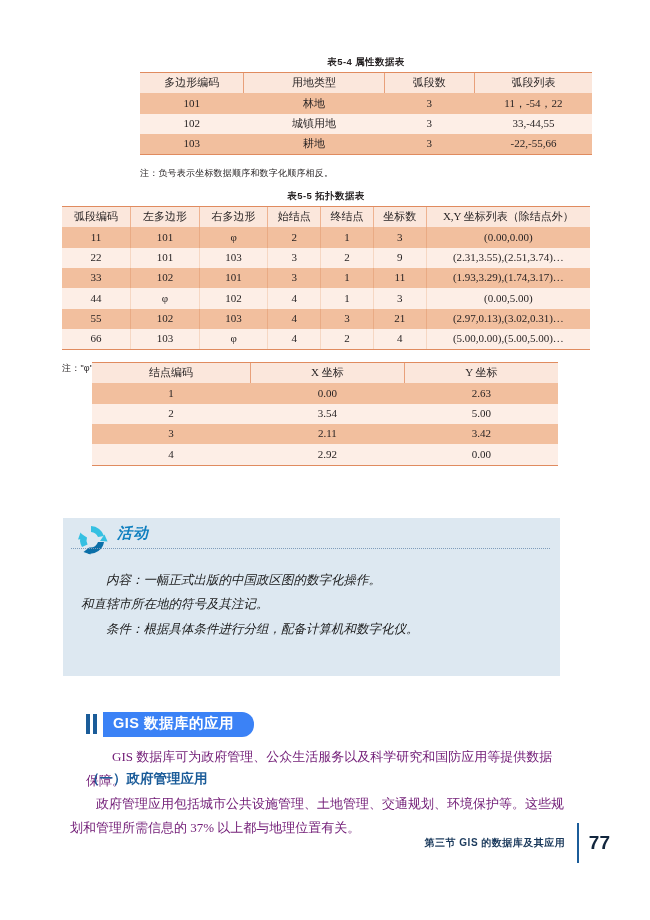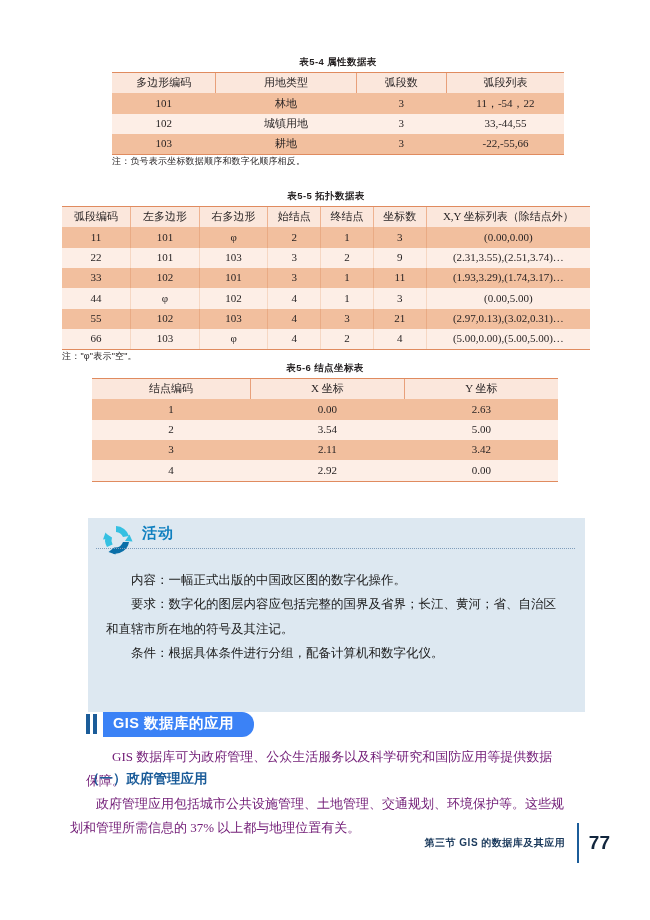--- a/index.html
+++ b/index.html
@@ -70,21 +70,21 @@
   table.data tbody tr.even td {
     background: #fdeee6;
     border-left-color: #fdeee6;
   }
   table.data tbody tr:last-child td {
     border-bottom: 1px solid #e08b5f;
   }
   .table-note {
     font-size: 9px;
     color: #231f20;
-    margin-top: 0;
+    margin-top: 12px;
     font-family: "Liberation Sans", sans-serif;
     letter-spacing: 0.2px;
   }
 
   
   table.grid td, table.grid th {
     border-left: 1px solid #eeb391;
   }
   table.grid tbody tr.odd td { border-left-color: #e9ab85; }
   table.grid tbody tr.even td { border-left-color: #f6d7c3; }
@@ -214,21 +214,21 @@
     font-weight: bold;
     color: #12263d;
     font-family: "Liberation Sans", sans-serif;
   }
 </style>
 </head>
 <body>
 
 <div class="page">
 
-  <div class="table-block" style="left:88px; top:56px; width:452px;padding-left:24px;">
+  <div class="table-block" style="left:116px; top:56px; width:452px;padding-left:24px;">
     <div class="table-caption">表5-4  属性数据表</div>
     <table class="data">
       <colgroup>
         <col style="width:23%">
           <col style="width:31%">
           <col style="width:20%">
           <col style="width:26%">
       </colgroup>
       <thead>
         <tr>
@@ -339,21 +339,20 @@
           <td>2</td>
           <td>4</td>
           <td>(5.00,0.00),(5.00,5.00)…</td>
         </tr>
       </tbody>
     </table>
     <div class="table-note">注："φ"表示"空"。</div>
   </div>
 
   <div class="table-block" style="left:92px; top:362px; width:466px;">
-    <div class="table-caption">表5-6  结点坐标表</div>
     <table class="data">
       <colgroup>
         <col style="width:34%">
           <col style="width:33%">
           <col style="width:33%">
       </colgroup>
       <thead>
         <tr>
           <th>结点编码</th>
           <th>X 坐标</th>
@@ -378,38 +377,37 @@
         </tr>
         <tr class="even">
           <td>4</td>
           <td>2.92</td>
           <td>0.00</td>
         </tr>
       </tbody>
     </table>
   </div>
 
-  <div class="activity-box" style="left:88px; top:518px; width:497px; height:194px;">
+  <div class="activity-box" style="left:63px; top:518px; width:497px; height:158px;font-style:italic;">
     <div class="activity-head">
       <div class="activity-icon">
         <svg viewBox="0 0 40 40" width="40" height="40" aria-hidden="true">
           <path d="M20 6 A14 14 0 0 1 33 16 L27 17 A8.5 8.5 0 0 0 20 12 Z" fill="#35c0e2"></path>
           <path d="M33.5 14.5 L36.5 21.5 L29 21 Z" fill="#35c0e2"></path>
           <path d="M33 22 A14 14 0 0 1 17 33.6 L18.6 27.6 A8.5 8.5 0 0 0 27 22 Z" fill="#0b6fa8"></path>
           <path d="M19.5 34.5 L12.5 32 L18.5 27.2 Z" fill="#0b6fa8"></path>
           <path d="M11 27 A14 14 0 0 1 10.5 14 L16 17.4 A8.5 8.5 0 0 0 16.6 24.6 Z" fill="#35c0e2"></path>
           <path d="M9.5 12.5 L7 19.5 L14.5 18.6 Z" fill="#35c0e2"></path>
         </svg>
       </div>
       <div class="activity-title">活动</div>
       <div class="activity-dotline"></div>
     </div>
     <div class="activity-body">
       <p>内容：一幅正式出版的中国政区图的数字化操作。</p>
-      <p>要求：数字化的图层内容应包括完整的国界及省界；长江、黄河；省、自治区</p>
       <p class="cont">和直辖市所在地的符号及其注记。</p>
       <p>条件：根据具体条件进行分组，配备计算机和数字化仪。</p>
     </div>
   </div>
 
   <div class="section-head" style="left:86px; top:712px;">
     <div class="bars">
       <span></span>
         <span></span>
     </div>

